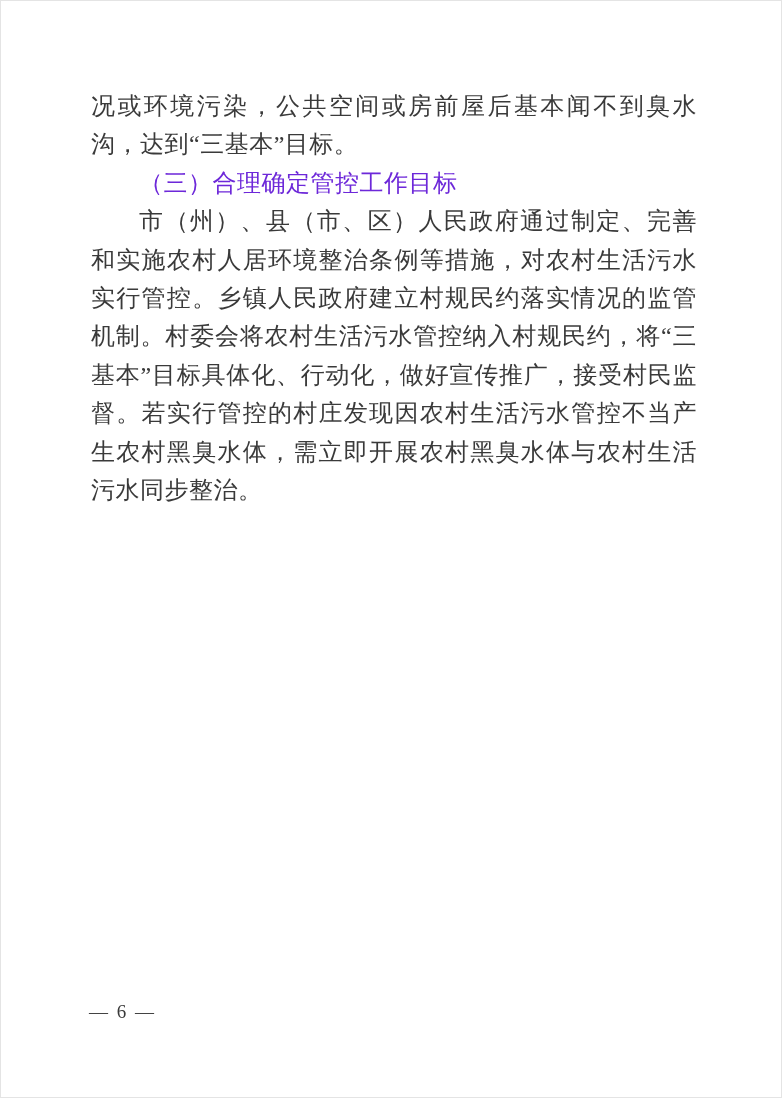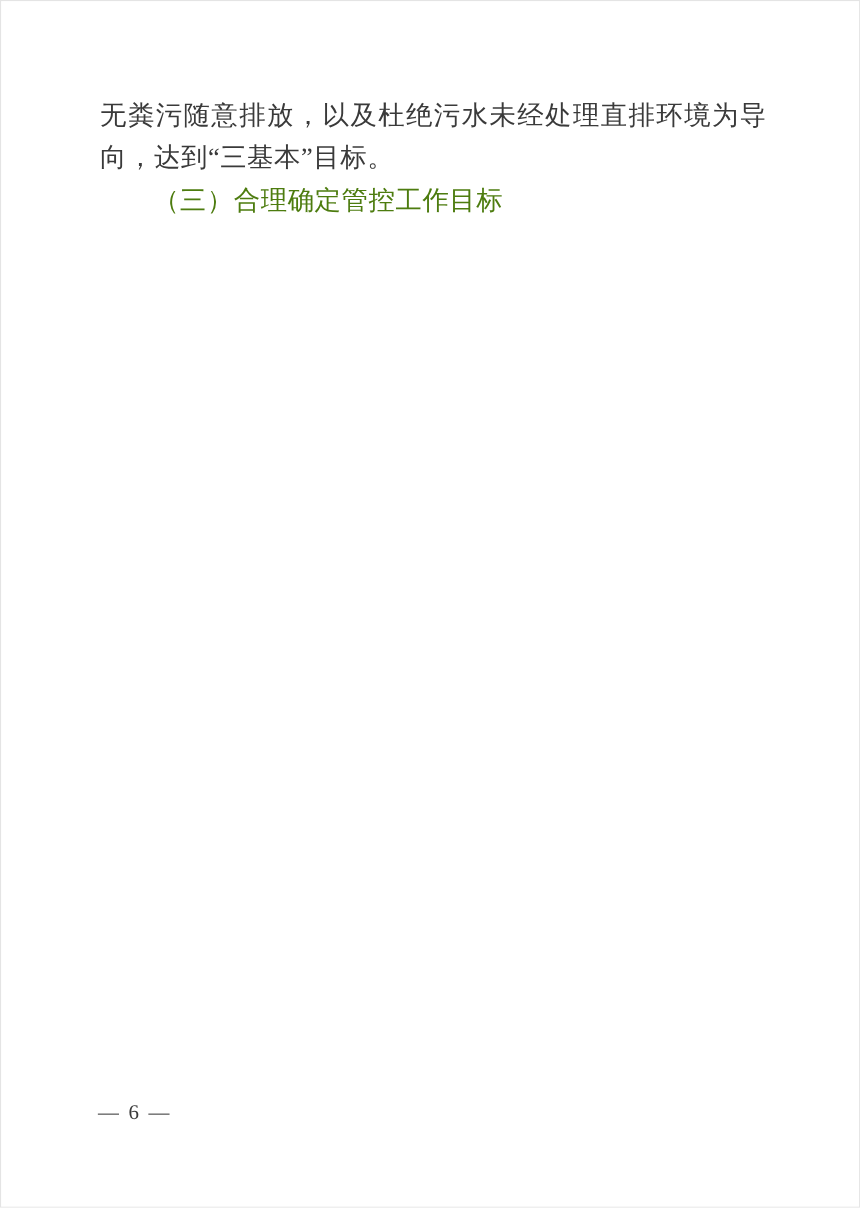--- a/index.html
+++ b/index.html
@@ -37,33 +37,34 @@
   }
   .para {
     text-indent: 2em;
   }
   .cont {
     text-indent: 0;
   }
   .heading {
     text-indent: 2em;
     font-weight: bold;
-    color: #4d7c0f;
+    color: #6d28d9;
   }
   .footer {
     position: absolute;
     left: 88px;
     top: 1000px;
     font-size: 19px;
     letter-spacing: 2px;
     color: #3a3a3a;
   }
 </style>
 </head>
 <body>
 
 <div class="page">
   <div class="content">
-    <p class="cont">无粪污随意排放，以及杜绝污水未经处理直排环境为导向，达到“三基本”目标。</p>
+    <p class="cont">况或环境污染，公共空间或房前屋后基本闻不到臭水沟，达到“三基本”目标。</p>
     <h3 class="heading">（三）合理确定管控工作目标</h3>
+    <p class="para">市（州）、县（市、区）人民政府通过制定、完善和实施农村人居环境整治条例等措施，对农村生活污水实行管控。乡镇人民政府建立村规民约落实情况的监管机制。村委会将农村生活污水管控纳入村规民约，将“三基本”目标具体化、行动化，做好宣传推广，接受村民监督。若实行管控的村庄发现因农村生活污水管控不当产生农村黑臭水体，需立即开展农村黑臭水体与农村生活污水同步整治。</p>
   </div>
   <div class="footer">— 6 —</div>
 </div>
 
 </body></html>

